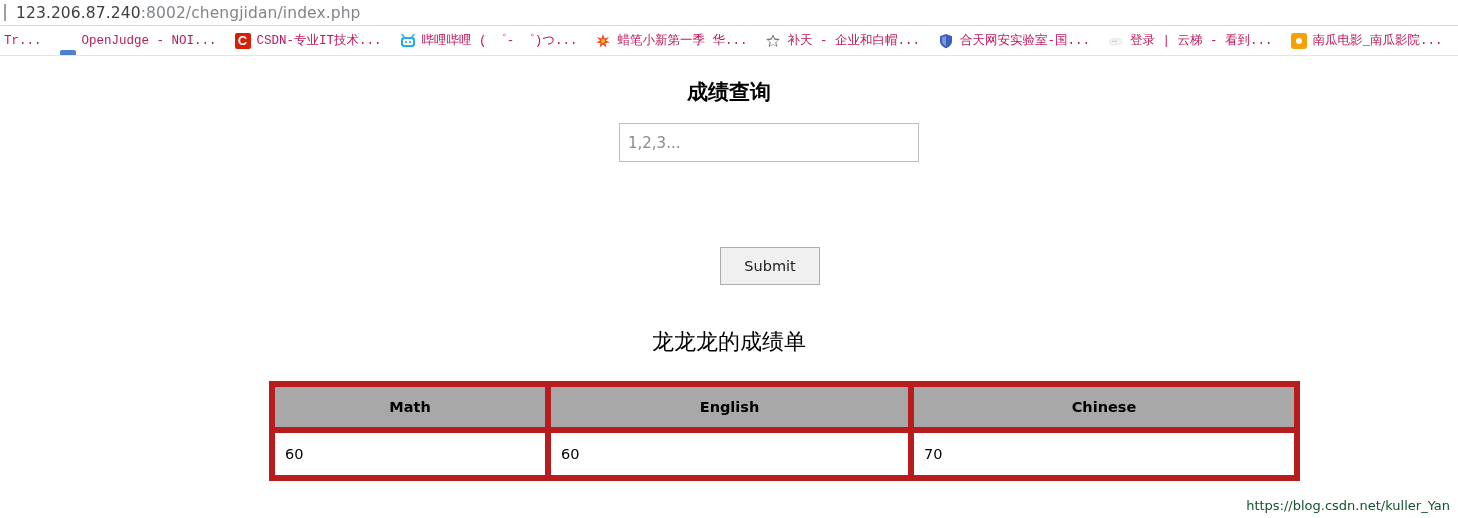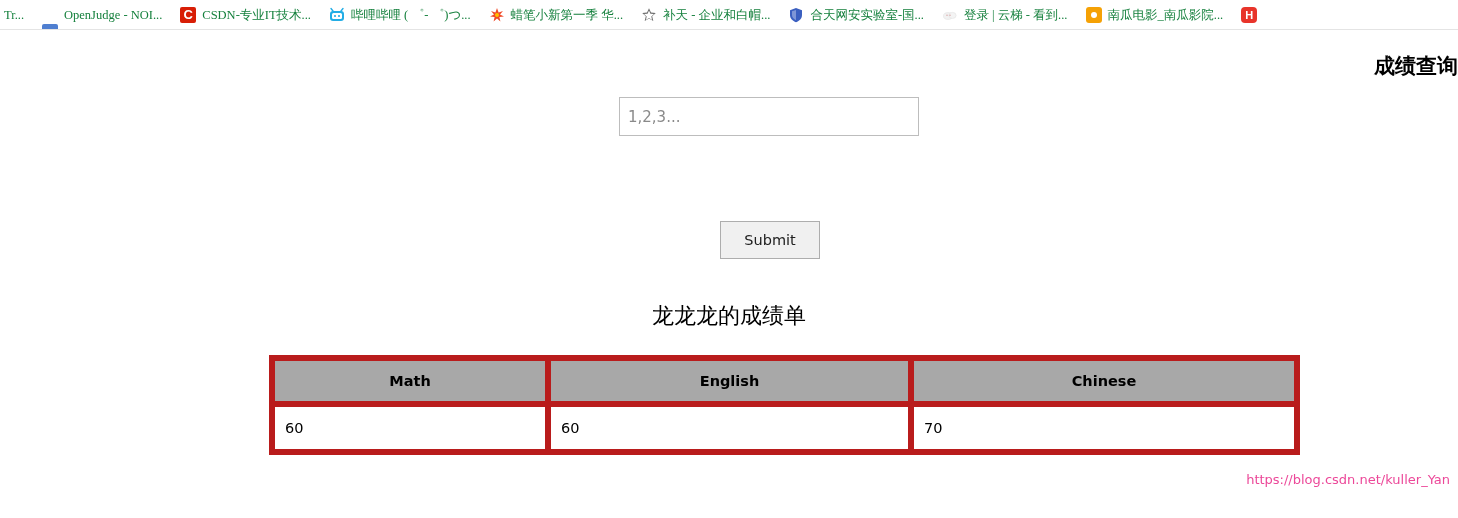--- a/index.html
+++ b/index.html
@@ -63,23 +63,23 @@
     margin-right: 14px;
     padding: 0 2px;
     flex: 0 0 auto;
     border-radius: 3px;
   }
   .bookmark:first-child {
     margin-left: 2px;
   }
   .bm-label {
     font-size: 12.5px;
-    color: #15803d;
+    color: #be185d;
     margin-left: 6px;
-    font-family: Liberation Serif, serif;
+    font-family: Liberation Mono, monospace;
     line-height: 22px;
   }
   .bm-label.no-icon {
     margin-left: 0;
   }
   .bm-icon {
     width: 16px;
     height: 16px;
     flex: 0 0 auto;
     display: inline-block;
@@ -139,21 +139,21 @@
 
   
   .page {
     position: relative;
     width: 1458px;
     height: 463px;
     background: #ffffff;
   }
 
   .page-title {
-    text-align: right;
+    text-align: center;
     font-size: 21px;
     font-weight: bold;
     color: #000000;
     margin: 0;
     padding-top: 22px;
     font-family: "DejaVu Sans", sans-serif;
   }
 
   .query-input {
     position: absolute;
@@ -232,30 +232,34 @@
   }
   .col-math { width: 268px; }
   .col-english { width: 355px; }
   .col-chinese { width: 378px; }
 
   .watermark {
     position: absolute;
     right: 8px;
     bottom: 6px;
     font-size: 13px;
-    color: #ec4899;
+    color: #14532d;
     font-family: "DejaVu Sans", sans-serif;
     white-space: nowrap;
   }
 </style>
 </head>
 <body>
 
 <div class="browser-chrome">
 
+  <div class="omnibox-row">
+    <div class="omnibox-caret"></div>
+    <div class="omnibox-url"><span>123.206.87.240</span><span class="url-dim">:8002/chengjidan/index.php</span></div>
+  </div>
 
   <div class="bookmarks-bar">
 
     <div class="bookmark">
       <span class="bm-label no-icon">Tr...</span>
     </div>
 
     <div class="bookmark">
       <span class="bm-icon icon-poj">POJ</span>
       <span class="bm-label">OpenJudge - NOI...</span>

